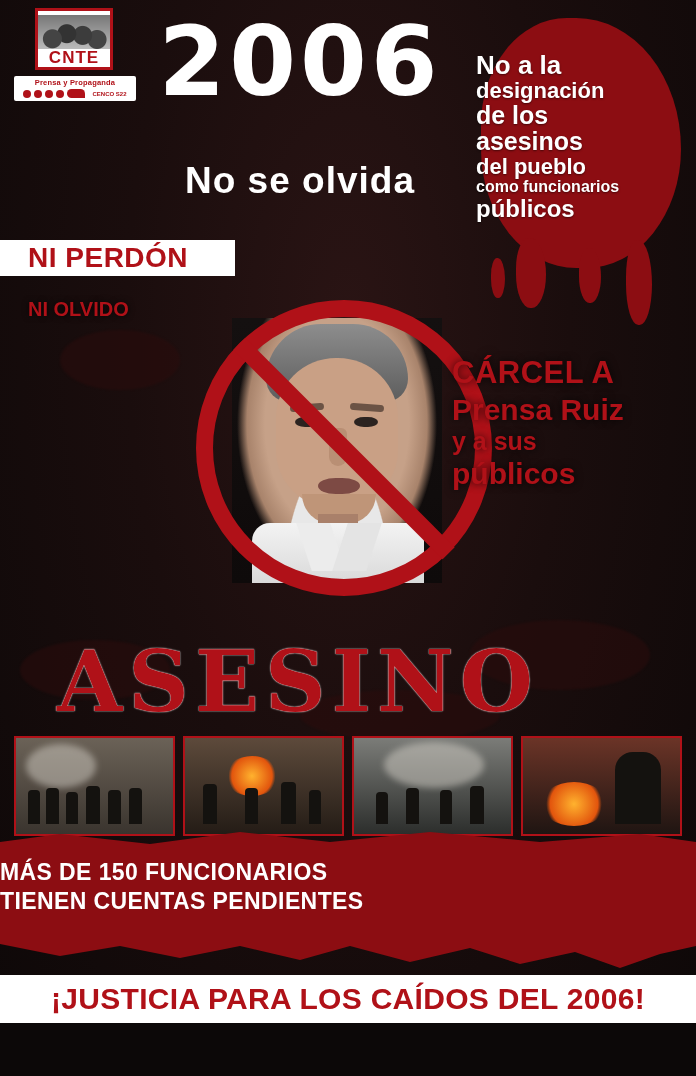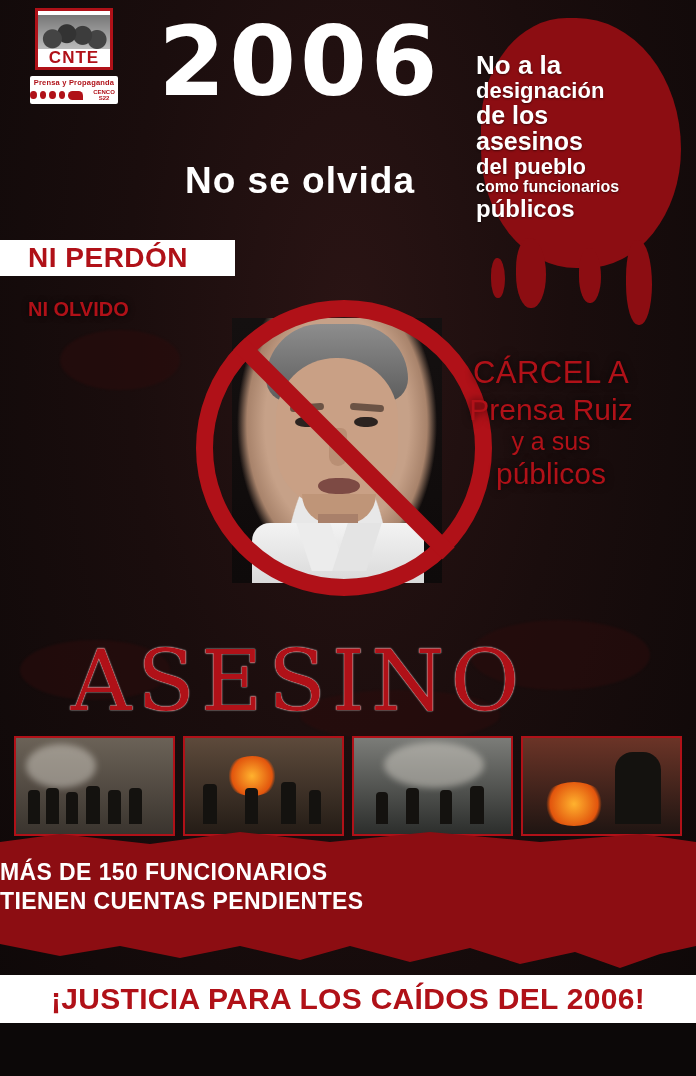--- a/index.html
+++ b/index.html
@@ -42,21 +42,21 @@
     background:radial-gradient(circle at 50% 42%,#11317a 0 22px,#0d2660 23px,#0b2050 100%);
     border:2px solid #fff;
     color:#fff;display:flex;flex-direction:column;align-items:center;justify-content:center;
     box-sizing:border-box;
   }
   .logo-snte .s1{font-size:4.5px;letter-spacing:.3px;opacity:.9;line-height:6px;}
   .logo-snte .s2{font-size:11px;font-weight:bold;letter-spacing:1px;}
   .logo-snte .s3{font-size:5.5px;font-weight:bold;letter-spacing:.3px;}
   .logo-snte .s4{font-size:5px;letter-spacing:.5px;}
   .prensa{
-    margin:6px auto 12px;width:88px;background:#fff;border-radius:2px;
+    margin:6px auto 12px;width:122px;background:#fff;border-radius:2px;
     padding:2px 0 3px;
   }
   .prensa .pl{font-size:7.5px;color:#b01118;font-weight:bold;letter-spacing:.2px;}
   .prensa .row{display:flex;align-items:center;justify-content:center;gap:3px;margin-top:2px;}
   .soc{width:8px;height:8px;border-radius:50%;background:#b01118;display:inline-block;}
   .cenco{font-size:6px;color:#b01118;font-weight:bold;margin-left:4px;}
   .cenco-mark{width:18px;height:9px;background:#b01118;border-radius:9px 9px 0 9px;display:inline-block;}
 
   
   .year{
@@ -158,42 +158,42 @@
     border:17px solid #b01118;border-radius:50%;
     box-sizing:border-box;
   }
   .prohib-bar{
     position:absolute;left:196px;top:440px;width:296px;height:17px;
     background:#b01118;transform:rotate(45deg);transform-origin:50% 50%;
   }
 
   
   .carcel{
-    position:absolute;left:432px;top:355px;width:238px;color:#b01118;
-    text-align:center;font-weight:normal;line-height:1.18;
+    position:absolute;left:452px;top:355px;width:238px;color:#b01118;
+    font-weight:bold;line-height:1.18;
     text-shadow:0 0 8px rgba(0,0,0,.8);
   }
   .carcel .c1{font-size:31px;letter-spacing:.5px;}
   .carcel .c2{font-size:30px;}
   .carcel .c3{font-size:25px;}
   .carcel .c4{font-size:30px;}
 
   
   .namewrap{position:absolute;left:0;top:576px;width:696px;text-align:center;}
   .nameblur{
     position:absolute;left:110px;top:8px;width:480px;height:56px;
     background:#7d1114;filter:blur(9px);opacity:.85;border-radius:10px;
   }
   .name{
     position:relative;color:#fff;font-weight:bold;font-size:35px;letter-spacing:.5px;
     font-family:"Liberation Sans", sans-serif;
   }
   .asesino{
     position:absolute;left:0;top:632px;width:596px;text-align:center;
-    color:#b01118;font-weight:normal;font-size:84px;letter-spacing:6px;
+    color:#b01118;font-weight:bold;font-size:84px;letter-spacing:6px;
     font-family:"DejaVu Serif", serif;
     text-shadow:0 0 1px #fff, 0 0 2px rgba(255,255,255,.6);
   }
 
   
   .strip{
     position:absolute;left:14px;top:736px;width:668px;height:100px;
     display:flex;gap:8px;
   }
   .photo{

